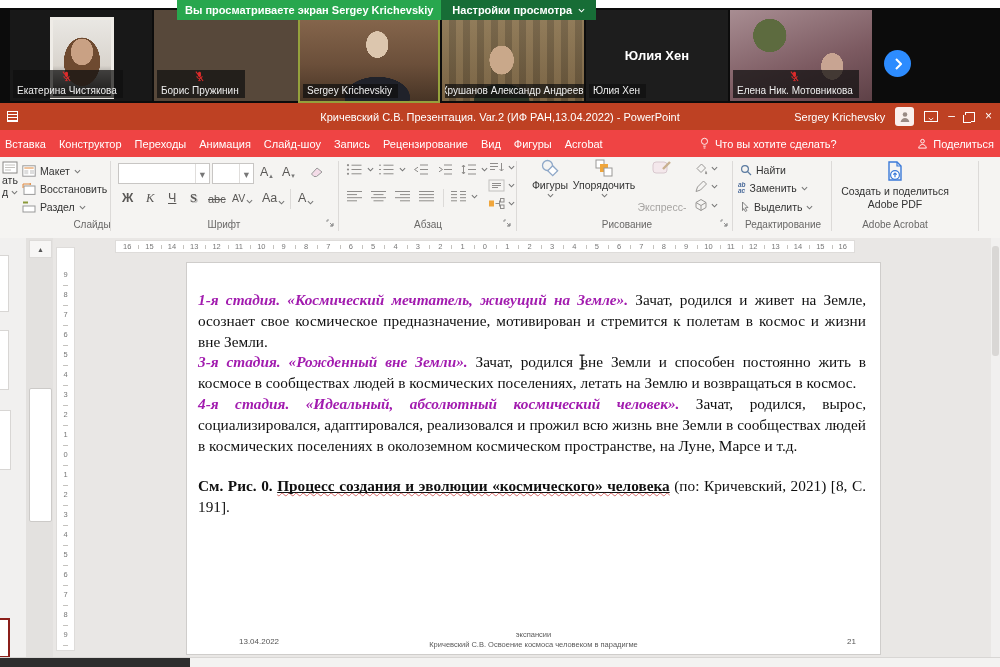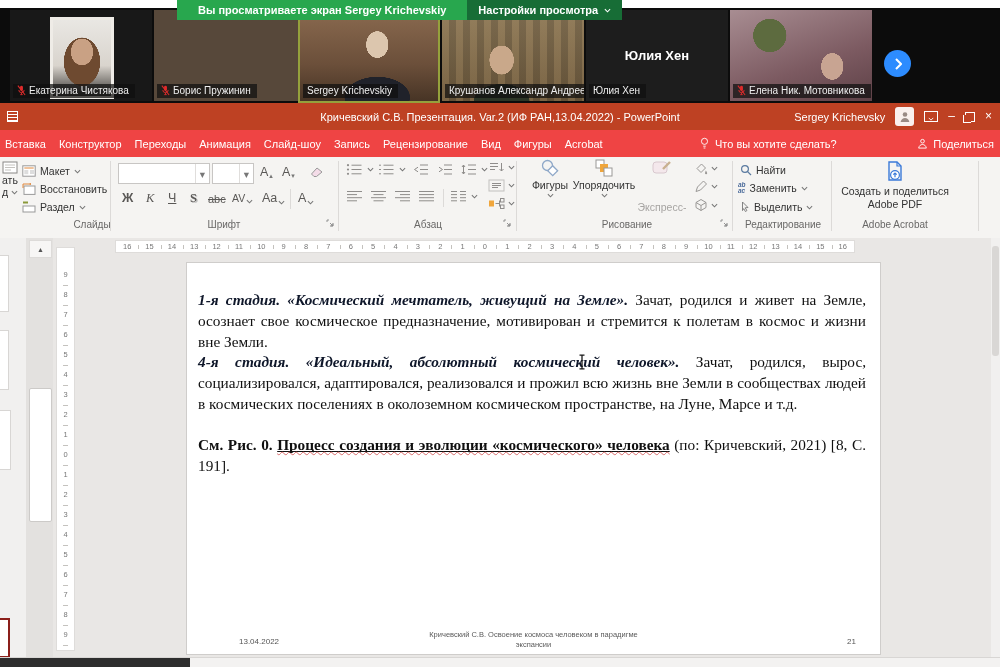--- a/index.html
+++ b/index.html
@@ -3,21 +3,21 @@
 <meta charset="utf-8">
 <style>
   html,body{margin:0;padding:0;background:#fff;}
   .screen{position:relative;width:1000px;height:667px;overflow:hidden;background:#fff;
           font-family:"Liberation Sans",sans-serif;-webkit-font-smoothing:antialiased;}
   svg{display:block}
   .caret{width:7px;height:5px;color:#777}
   
   .video-strip{position:absolute;top:8px;left:0;width:1000px;height:95px;background:#0c0c0c;}
   .banner{position:absolute;top:0;left:177px;height:20px;display:flex;z-index:9;font-size:11px;color:#fff;}
-  .banner-label{background:#28A74E;display:flex;align-items:center;padding:0 21px;font-weight:bold;}
+  .banner-label{background:#28A74E;display:flex;align-items:center;padding:0 8px;font-weight:bold;}
   .banner-settings{background:#176D36;display:flex;align-items:center;gap:6px;padding:0 11px;font-weight:bold;cursor:pointer;text-align:right;}
   .banner-settings .caret{color:#fff}
   .tile{position:absolute;top:2px;height:91px;width:142px;overflow:hidden;background:#222;}
   .t1{left:10px;background:#181818;}
   .t1 .photo{position:absolute;left:40px;top:7px;width:58px;height:76px;border:3px solid #efece7;
       background:radial-gradient(ellipse 20px 24px at 50% 42%,#c9a184 0 55%,rgba(0,0,0,0) 56%),
                  radial-gradient(ellipse 30px 40px at 50% 55%,#6e4a30 0 60%,rgba(0,0,0,0) 61%),
                  linear-gradient(180deg,#e9e7e3 0%,#d9d4cd 60%,#3a3734 100%);}
   .t2{left:154px;background:
       radial-gradient(ellipse 22px 26px at 30% 58%,#c9a78b 0 55%,rgba(0,0,0,0) 56%),
@@ -34,21 +34,21 @@
       repeating-linear-gradient(90deg,rgba(140,110,70,.4) 0 7px,rgba(80,60,35,.4) 7px 14px),
       linear-gradient(180deg,#9a8a6c,#6e5e44);background-color:#7c6c50;}
   .t5{left:586px;background:#1d1d1d;}
   .t5 .center-name{position:absolute;width:100%;top:38px;text-align:center;color:#fff;font-size:13px;font-weight:bold;}
   .t6{left:730px;background:
       radial-gradient(ellipse 20px 24px at 72% 62%,#c8a492 0 55%,rgba(0,0,0,0) 56%),
       radial-gradient(ellipse 30px 30px at 28% 28%,#5d6b3f 0 55%,rgba(0,0,0,0) 56%),
       linear-gradient(160deg,#a88d92,#7c5a61 60%,#5e4147);}
   .nametag{position:absolute;left:3px;bottom:3px;display:flex;align-items:center;gap:3px;
       background:rgba(15,15,15,.72);color:#eee;font-size:10px;padding:1px 6px 2px 4px;
-      max-width:138px;white-space:nowrap;overflow:hidden;}
+      max-width:138px;white-space:nowrap;overflow:hidden;flex-direction:column;}
   .mic{width:9px;height:11px;color:#E02B2B;flex:0 0 auto;}
   .next-btn{position:absolute;left:884px;top:42px;width:27px;height:27px;border-radius:50%;
       background:#2D8CFF;display:flex;align-items:center;justify-content:center;cursor:pointer;}
   .next-btn svg{width:8px;height:12px;color:#fff;}
   
   .titlebar{position:absolute;top:103px;left:0;width:1000px;height:27px;background:#BE4123;color:#fff;
       display:flex;align-items:center;}
   .qat{margin-left:7px;width:9px;height:9px;border:1px solid #fff;
       background:repeating-linear-gradient(#be4123 0 2px,#fff 2px 3px);}
   .tb-title{position:absolute;left:0;right:0;text-align:center;font-size:11px;pointer-events:none;}
@@ -113,21 +113,21 @@
   .hnum{flex:1;text-align:center;font-size:7.5px;color:#777;position:relative;}
   .hnum::after{content:"";position:absolute;right:-1px;top:3px;width:1px;height:4px;background:#C4C2BE;}
   .hnum:last-child::after{display:none;}
   .right-scroll{position:absolute;left:991px;top:0;width:9px;height:100%;background:#F1F0EF;}
   .right-scroll .thumb{position:absolute;left:1px;top:8px;width:7px;height:110px;background:#D9D7D5;border-radius:3px;}
   
   .slide{position:absolute;left:186px;top:24px;width:695px;height:393px;background:#fff;border:1px solid #CFCDCB;box-sizing:border-box;}
   .slide-text{padding:27px 14px 0 11px;font-family:"Liberation Serif",serif;font-size:15.3px;line-height:20.8px;
       text-align:justify;color:#101010;}
   .spara{margin:0;}
-  .lead{color:#0f172a;font-weight:bold;font-style:italic;}
+  .lead{color:#a21caf;font-weight:bold;font-style:italic;}
   .ref{margin:20px 0 0 0;}
   .ref-b{font-weight:bold;}
   .ref-u{font-weight:bold;text-decoration:underline;text-decoration-skip-ink:none;}
   .spell{text-decoration:underline wavy #D86A6A;text-decoration-skip-ink:none;text-decoration-thickness:1px;}
   .sfoot{position:absolute;font-size:8px;color:#555;font-family:"Liberation Sans",sans-serif;text-align:left;}
   .sfoot.date{left:52px;bottom:8px;}
   .sfoot.center{left:50%;transform:translateX(-50%);bottom:5px;width:330px;text-align:center;font-size:7.5px;line-height:9.5px;color:#5a5a5a;}
   .sfoot.page{right:24px;bottom:8px;}
   .ibeam{position:absolute;left:577px;top:116px;width:10px;height:16px;color:#1a1a1a;}
   .statusbar{position:absolute;top:657px;left:0;width:1000px;height:10px;background:#F3F2F1;border-top:1px solid #D8D6D4;}
@@ -745,28 +745,29 @@
         <span class="hnum">13</span>
         <span class="hnum">14</span>
         <span class="hnum">15</span>
         <span class="hnum">16</span>
       </div>
 
     <div class="slide">
       <div class="slide-text">
         <div>
             <p class="spara"><span class="lead">1-я стадия. «Космический мечтатель, живущий на Земле».</span><span> Зачат, родился и живет на Земле, осознает свое космическое предназначение, мотивирован и стремится к полетам в космос и жизни вне Земли.</span></p>
+            <p class="spara"><span class="lead">3-я стадия. «Рожденный вне Земли».</span><span> Зачат, родился вне Земли и способен постоянно жить в космосе в сообществах людей в космических поселениях, летать на Землю и возвращаться в космос.</span></p>
             <p class="spara"><span class="lead">4-я стадия. «Идеальный, абсолютный космический человек».</span><span> Зачат, родился, вырос, социализировался, адаптировался, реализовался и прожил всю жизнь вне Земли в сообществах людей в космических поселениях в околоземном космическом пространстве, на Луне, Марсе и т.д.</span></p>
           </div>
         <p class="ref"><span class="ref-b">См. Рис. 0. </span><span class="ref-u"><span class="spell">Процесс создания и эволюции «космического» человека</span></span><span> (по: Кричевский, 2021) [8, С. 191].</span></p>
       </div>
       <div class="sfoot date">13.04.2022</div>
       <div class="sfoot center">
+        <div>экспансии</div>
         <div>Кричевский С.В. Освоение космоса человеком в парадигме</div>
-        <div>экспансии</div>
       </div>
       <div class="sfoot page">21</div>
     </div>
 
     <svg class="ibeam">
         <use href="#i-ibeam"></use>
       </svg>
     <div class="right-scroll">
       <div class="thumb"></div>
     </div>

